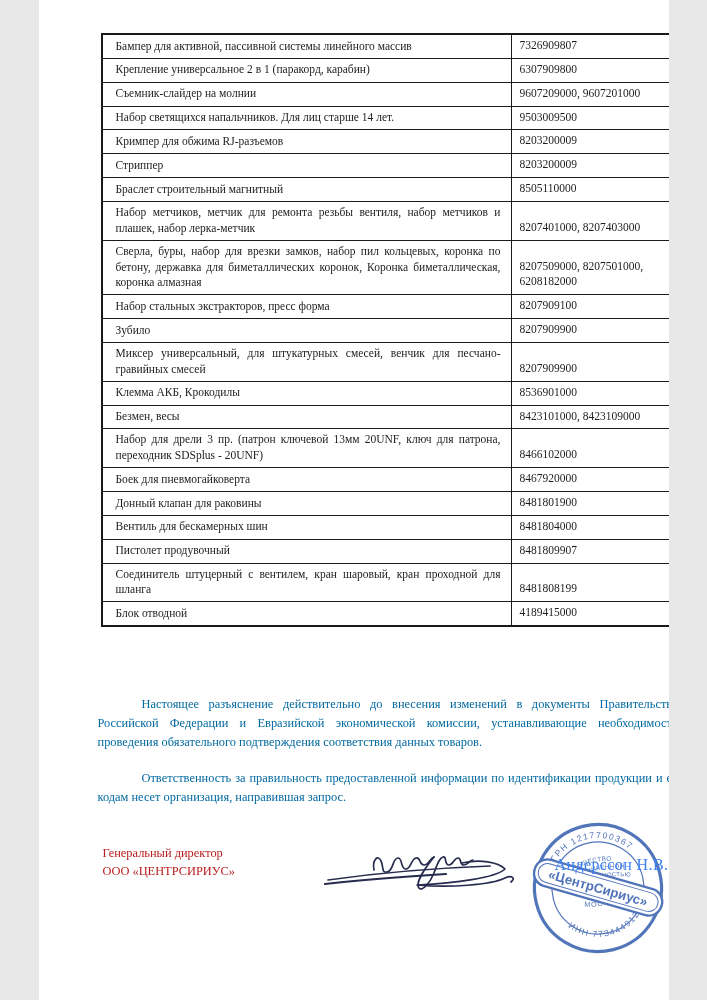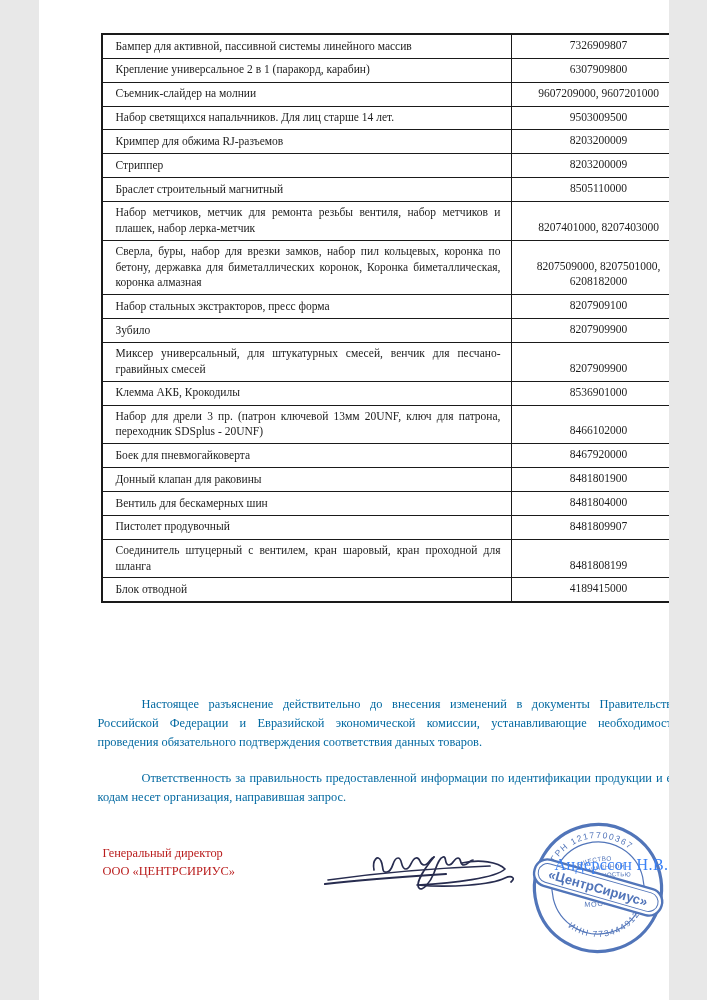--- a/index.html
+++ b/index.html
@@ -25,21 +25,20 @@
     line-height:1.38;
     vertical-align:middle;
   }
   td.product-cell{
     width:70%;
     text-align:justify;
     padding:3px 10px 3px 13px;
   }
   td.code-cell{
     width:30%;
-    text-align:center;
     vertical-align:bottom;
     padding:3px 8px 4px 8px;
     margin-top:39px;
   }
   
   .para{
     position:absolute;left:48px;width:580px;
     margin:11px;
     font-size:12.4px;
     line-height:1.52;
@@ -114,20 +113,24 @@
           <td class="product-cell">Зубило</td>
           <td class="code-cell">8207909900</td>
         </tr>
         <tr>
           <td class="product-cell">Миксер универсальный, для штукатурных смесей, венчик для песчано-гравийных смесей</td>
           <td class="code-cell">8207909900</td>
         </tr>
         <tr>
           <td class="product-cell">Клемма АКБ, Крокодилы</td>
           <td class="code-cell">8536901000</td>
+        </tr>
+        <tr>
+          <td class="product-cell">Безмен, весы</td>
+          <td class="code-cell">8423101000, 8423109000</td>
         </tr>
         <tr>
           <td class="product-cell">Набор для дрели 3 пр. (патрон ключевой 13мм 20UNF, ключ для патрона, переходник SDSplus - 20UNF)</td>
           <td class="code-cell">8466102000</td>
         </tr>
         <tr>
           <td class="product-cell">Боек для пневмогайковерта</td>
           <td class="code-cell">8467920000</td>
         </tr>
         <tr>

